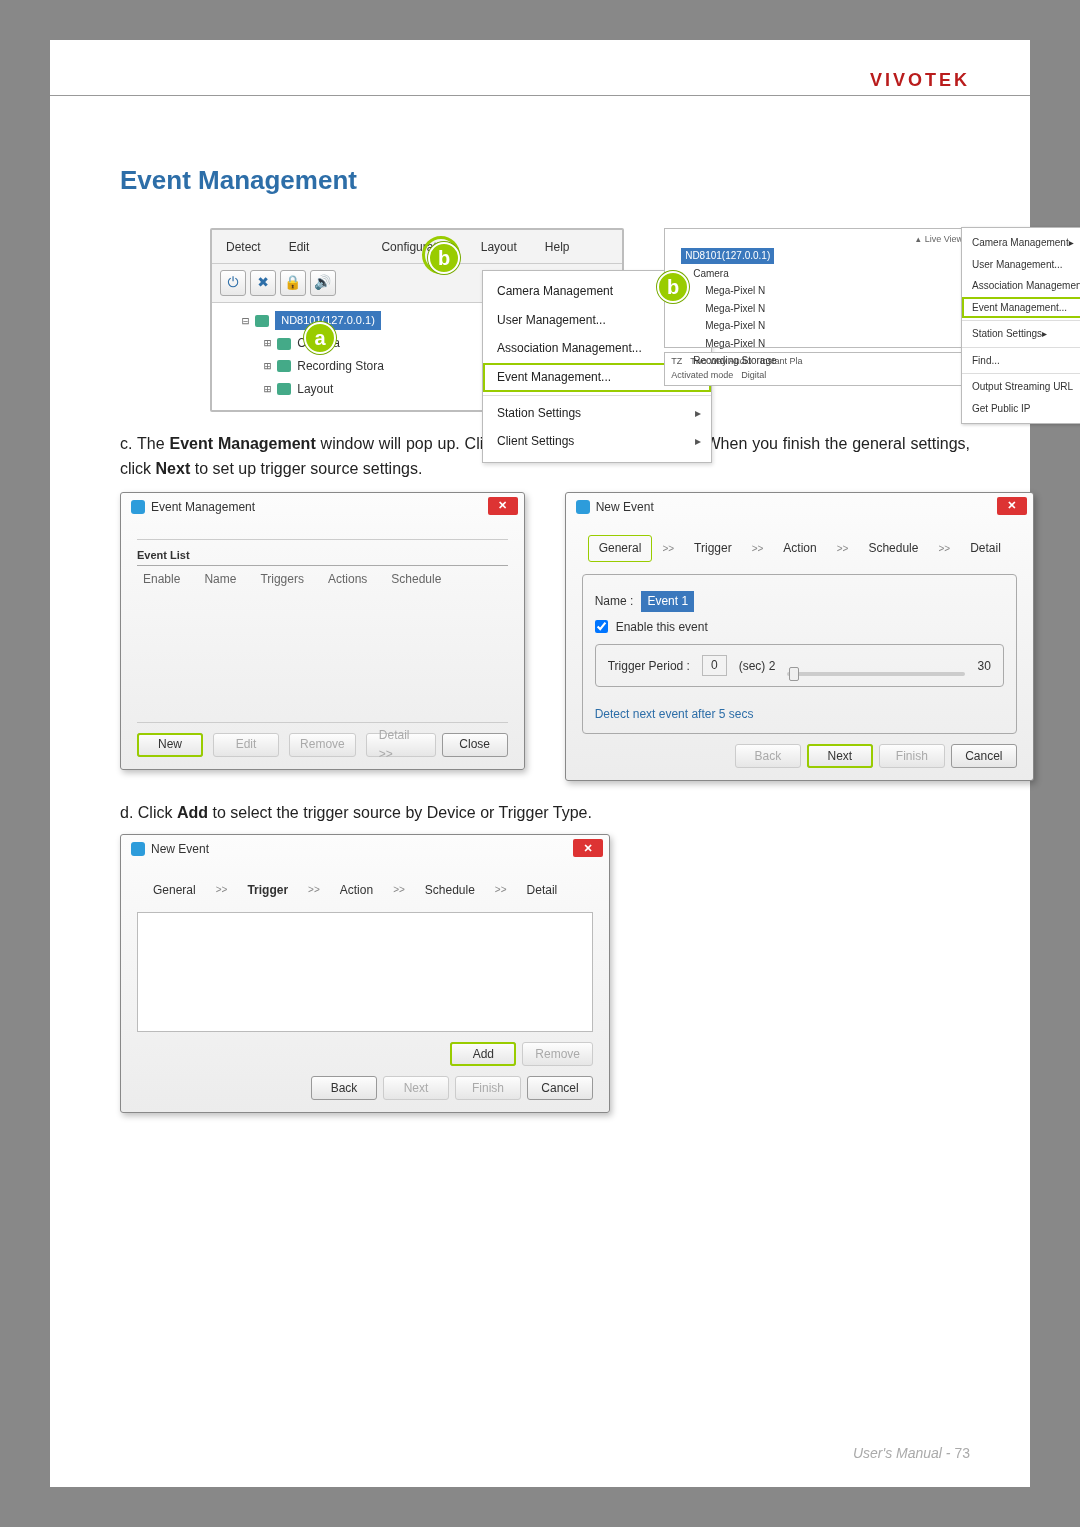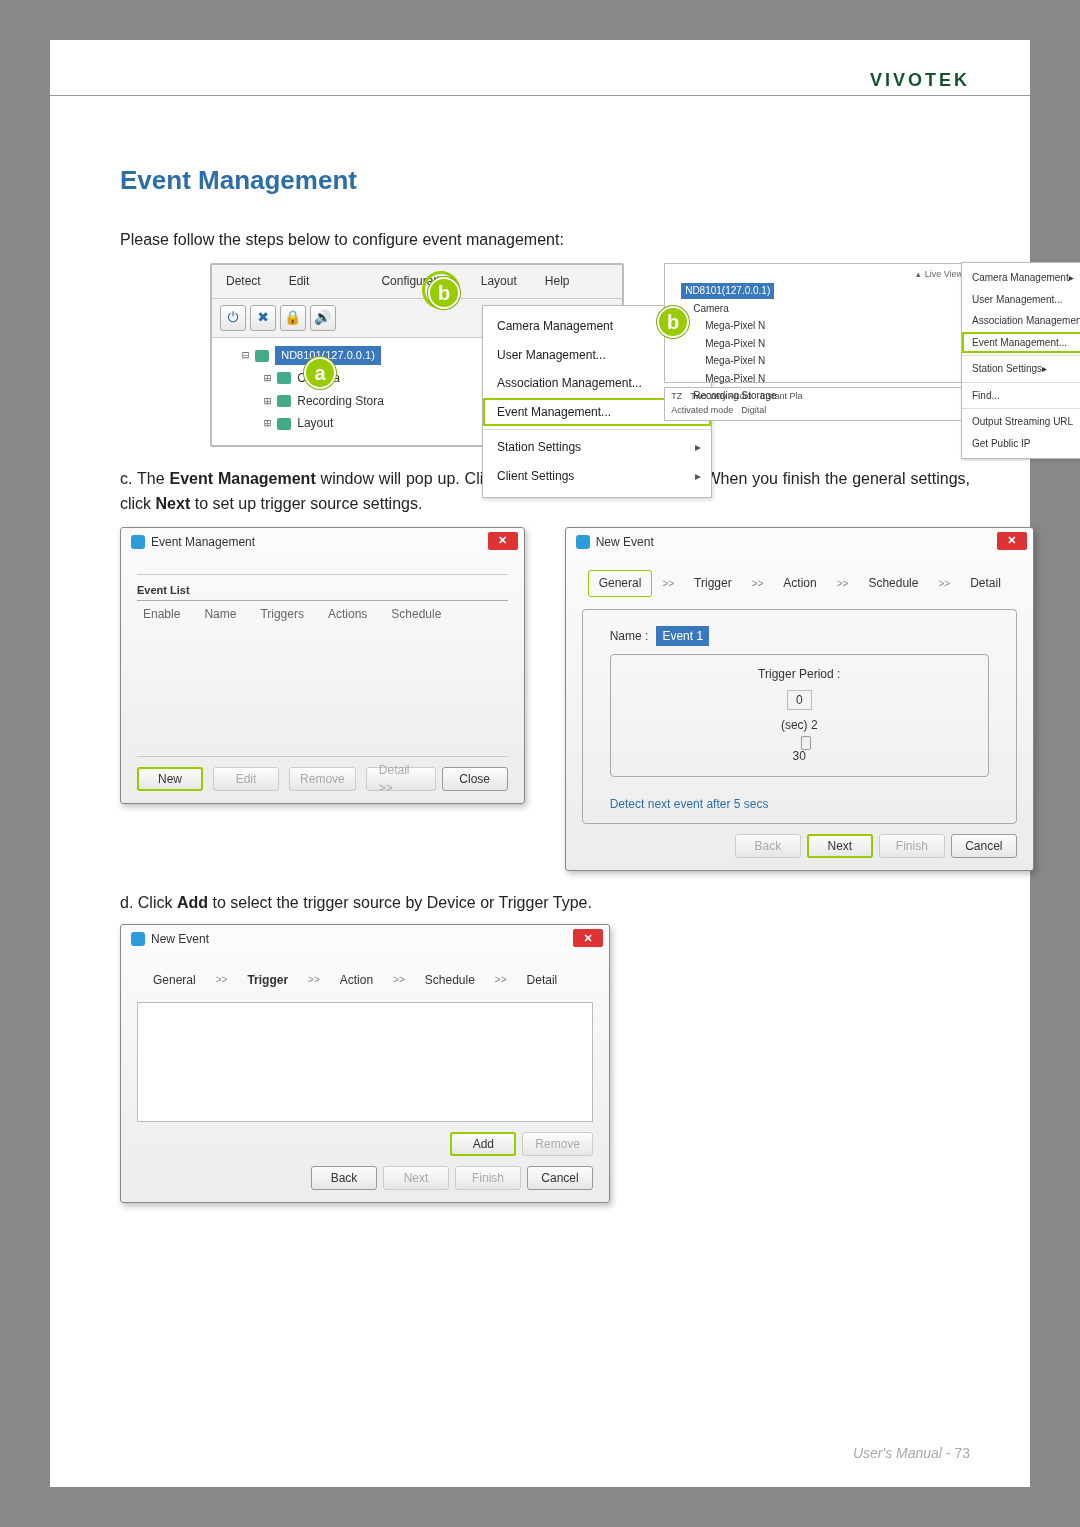--- a/index.html
+++ b/index.html
@@ -24,21 +24,21 @@
     left: 0; right: 0; top: 55px;
     border-top: 1px solid #999;
     height: 40px;
   }
   .brand {
     position: absolute;
     right: 60px;
     top: 30px;
     font-size: 18px;
     letter-spacing: 3px;
-    color: #14532d;
+    color: #b91c1c;
     font-weight: bold;
   }
   .content {
     position: absolute;
     left: 70px; right: 60px; top: 120px;
     font-size: 16px;
     color: #222;
     line-height: 1.55;
   }
   h2.title {
@@ -104,40 +104,39 @@
 
   .wiz-tabs { display:flex; align-items:center; gap:10px; padding: 4px 6px; }
   .wiz-tabs .tab { padding: 3px 10px; }
   .wiz-tabs .tab.active { border:1px solid #9c0; border-radius:3px; }
   .wiz-tabs .sep { color:#888; font-size:10px; }
   .field { display:flex; align-items:center; gap:8px; margin: 6px 0; }
   .txtsel { background:#3a78bd; color:#fff; padding:1px 6px; }
   .slider { flex:1; height:4px; background:#ccc; position:relative; border-radius:2px; }
   .slider .h { position:absolute; left:2px; top:-5px; width:10px;height:14px;background:#f0f0f0;border:1px solid #999;border-radius:2px; }
   .hint { color:#2d6ea8; font-size: 12px; margin-top: 18px; }
-  .inner-box { border:1px solid #aaa; padding: 10px 27px; margin-top: 8px; border-radius:4px; }
+  .inner-box { border:1px solid #aaa; padding: 10px 12px; margin-top: 8px; border-radius:4px; }
   .listbox { border:1px solid #bbb; height: 120px; background:#fff; margin: 6px 0 10px; }
 
   .group { border-top:1px solid #ccc; margin-top:8px; padding-top:6px; }
   .tblhead { display:flex; gap:24px; color:#666; font-size:12px; padding: 4px 6px; border-top:1px solid #aaa; }
 
   .footer { position:absolute; right:60px; bottom:26px; font-size:14px; color:#aaa; font-style: italic; }
   .footer .pg { font-style: normal; }
 </style>
 </head>
 <body>
 
 <div class="page">
   <div class="brand">VIVOTEK</div>
   <div class="header-bar"></div>
 
   <div class="content">
     <h2 class="title">Event Management</h2>
 
-    <p class="intro">Please follow the steps below to configure event management:</p>
 
     <div class="figrow">
 
       <div class="menubar-fig" style="margin-left:90px;">
         <div class="menubar">
           <div class="m">Detect</div>
           <div class="m">Edit</div>
           <div class="m" style="width:44px"></div>
           <div class="m">Configuration</div>
           <div class="m">Layout</div>
@@ -282,21 +281,25 @@
             <span class="sep">&gt;&gt;</span>
             <span class="tab">Schedule</span>
             <span class="sep">&gt;&gt;</span>
             <span class="tab">Detail</span>
           </div>
           <div class="inner-box">
             <div class="field">
               <span>Name  :</span>
               <span class="txtsel">Event 1</span>
             </div>
-            <div class="inner-box" style="display:flex;align-items:center;gap:6px;flex-direction:column;">
+            <div class="field">
+              <input type="checkbox" checked="" style="">
+              <span>Enable this event</span>
+            </div>
+            <div class="inner-box" style="display:flex;align-items:flex-end;gap:12px;">
               <span>Trigger Period  :</span>
               <span style="border:1px solid #bbb;padding:0 8px;">0</span>
               <span>(sec)  2</span>
               <div class="slider">
                   <div class="h"></div>
                 </div>
               <span>30</span>
             </div>
             <div class="hint">Detect next event after 5 secs</div>
           </div>

